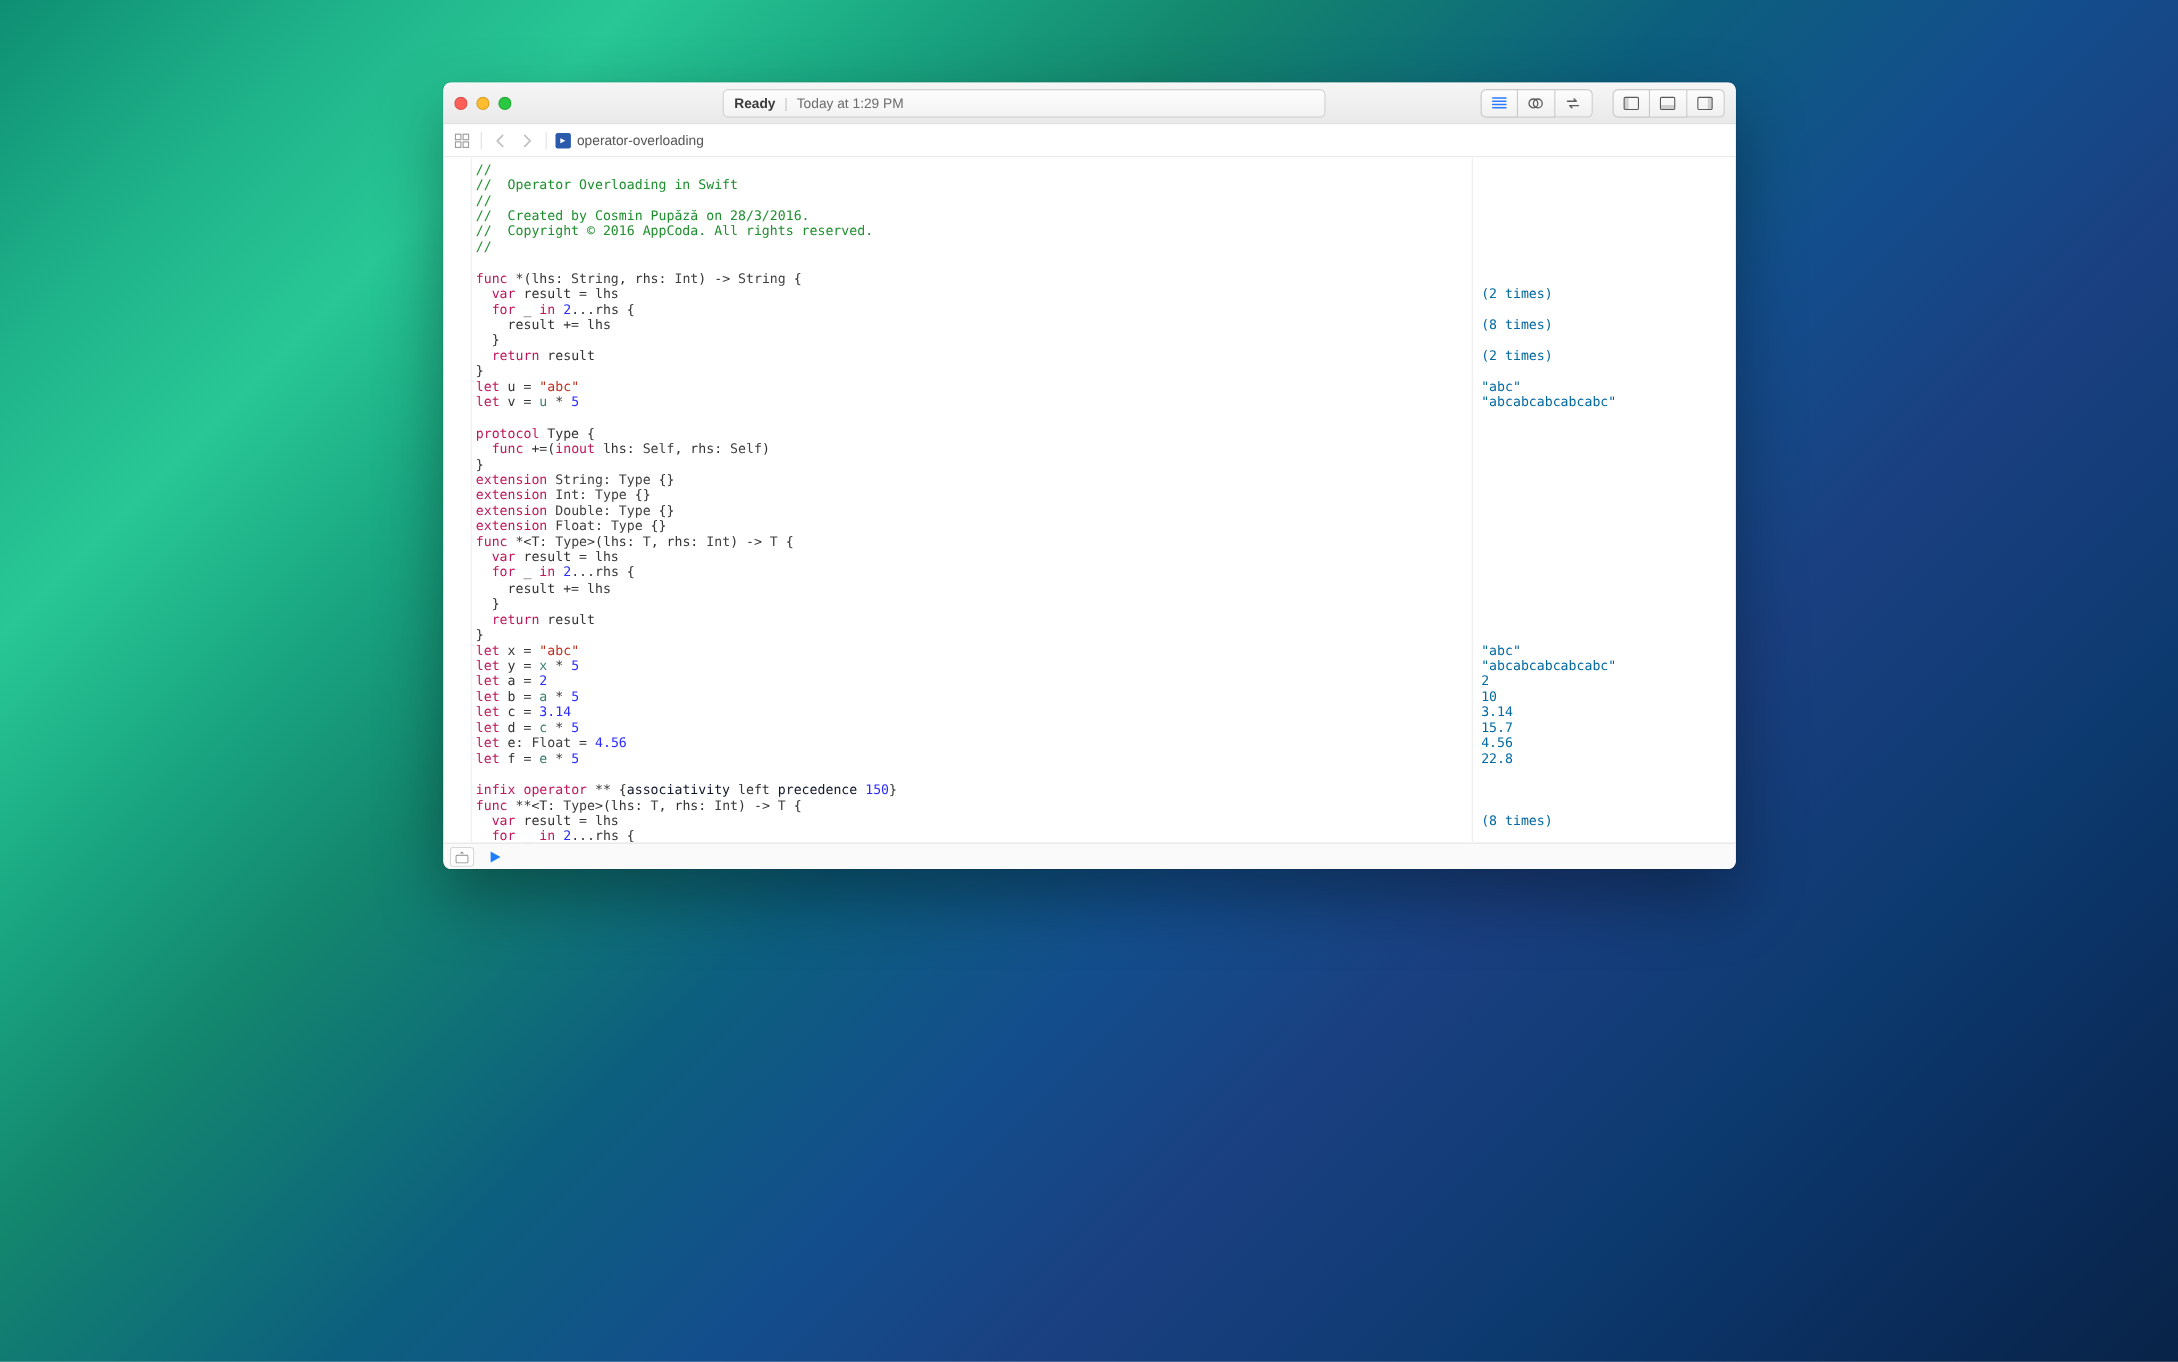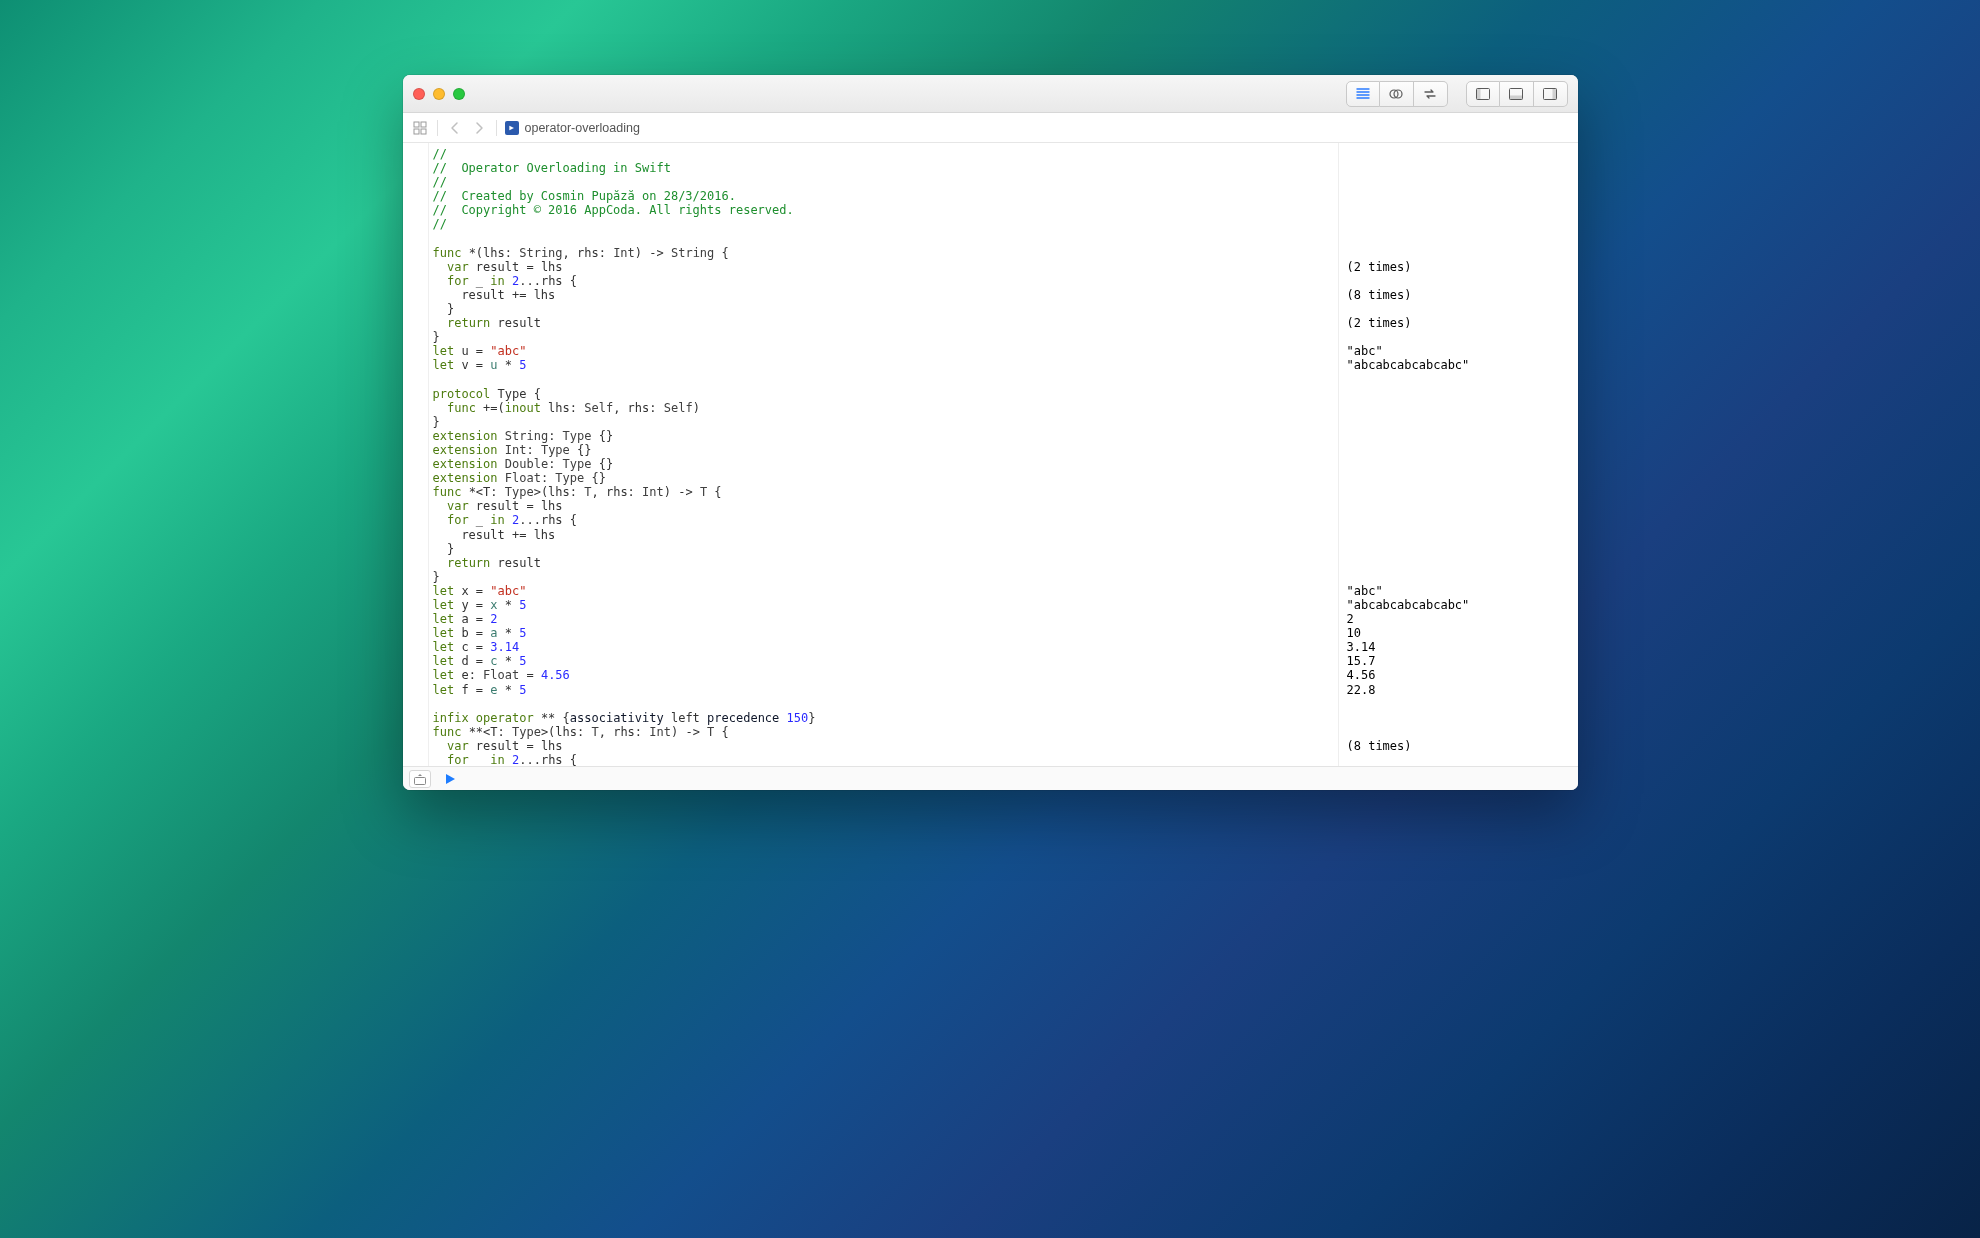--- a/index.html
+++ b/index.html
@@ -109,24 +109,24 @@
     white-space: pre;
   }
   .results-col {
     width: 240px;
     border-left: 1px solid #eee;
     background:#fff;
     font-family: Menlo, Monaco, Consolas, monospace;
     font-size: 12px;
     line-height: 14.1px;
     padding: 4px 0 0 8px;
-    color:#000000;
+    color:#0369a1;
     white-space: pre;
   }
-  .kw   { color:#4d7c0f;text-align:center; }  
+  .kw   { color:#be185d;text-align:center; }  
   .type { color:#404040; }  
   .prm  { color:#0f172a; }  
   .cmt  { color:#1e8f2e; }
   .str  { color:#c22f1f; }
   .num  { color:#2a2aff; }
   .name { color:#3b7c6f; }  
 
   
   .bottombar {
     height: 24px;
@@ -144,20 +144,25 @@
 <body>
 
 <div class="window">
 
   <div class="titlebar">
     <div class="traffic">
       <div class="tl red"></div>
       <div class="tl yel"></div>
       <div class="tl grn"></div>
     </div>
+    <div class="statusbox">
+      <span class="bold">Ready</span>
+      <span class="sep">|</span>
+      <span>Today at 1:29 PM</span>
+    </div>
     <div class="spacer"></div>
     <div class="tool-group">
       <div class="tool-btn active">
         <svg viewBox="0 0 16 16">
             <path d="M2 3h12M2 6h12M2 9h12M2 12h12" stroke="currentColor" stroke-width="1.4" fill="none" stroke-linecap="round"></path>
           </svg>
       </div>
       <div class="tool-btn">
         <svg viewBox="0 0 16 16">
             <circle cx="6" cy="8" r="4" stroke="currentColor" stroke-width="1.2" fill="none"></circle>

